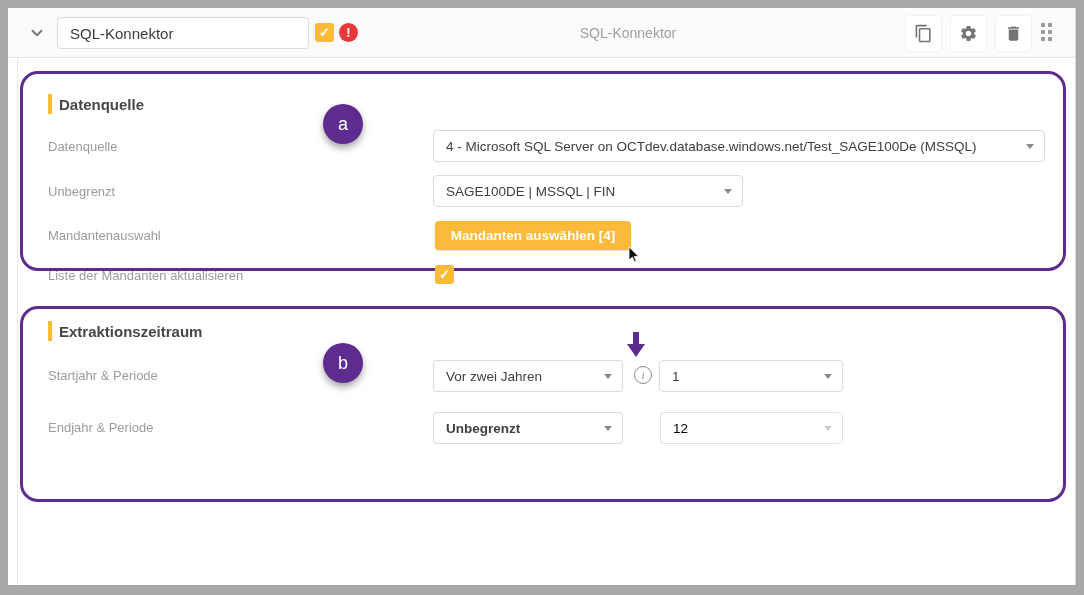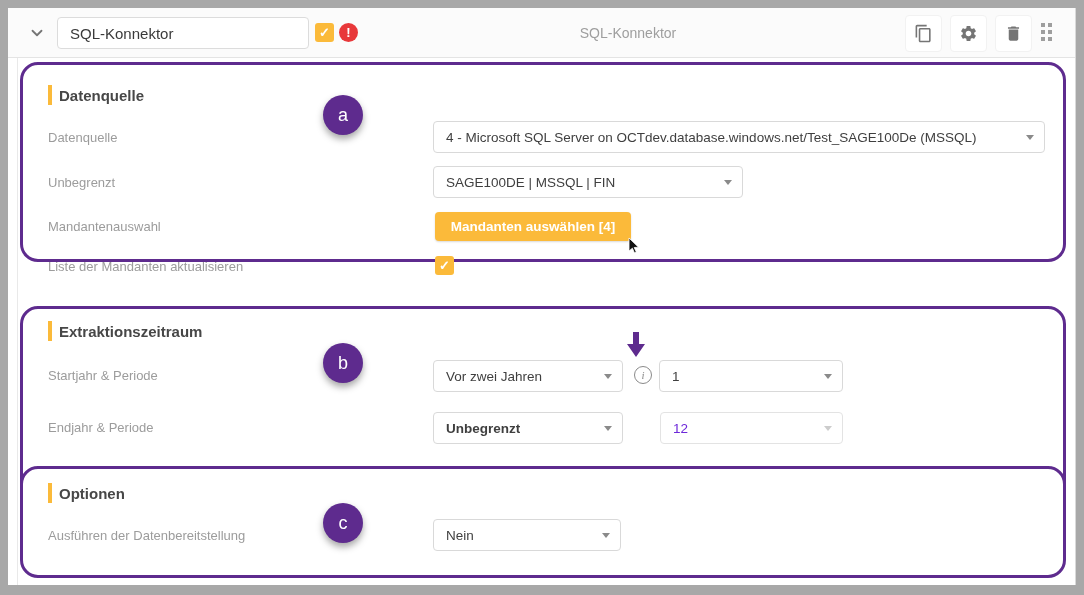--- a/index.html
+++ b/index.html
@@ -16,35 +16,35 @@
   .hdr-error { position:absolute; left:331px; top:15px; width:19px; height:19px; background:#e8383a; border-radius:50%; color:#fff; font-size:13px; font-weight:bold; text-align:center; line-height:19px; }
   .hdr-title { position:absolute; left:350px; top:17px; width:540px; text-align:center; font-size:14px; color:#9e9e9e; }
   .icon-btn { position:absolute; top:7px; width:37px; height:37px; background:#ffffff; border-radius:4px; border:1px solid #f2f2f2; display:flex; align-items:center; justify-content:center; color:#757575; cursor:pointer; }
   .icon-btn svg { width:19px; height:19px; fill:#757575; }
   .btn-copy { left:897px; } .btn-gear { left:942px; } .btn-trash { left:987px; }
   .drag-handle { position:absolute; left:1033px; top:15px; width:14px; height:21px; display:grid; grid-template-columns:4px 4px; grid-template-rows:4px 4px 4px; gap:3px; cursor:grab; }
   .drag-handle i { background:#9e9e9e; }
 
   
   .section { position:absolute; left:12px; width:1046px; border:3px solid #5e2b8e; border-radius:18px; background:#fff; }
-  .sec-a { top:54px; height:200px; }
+  .sec-a { top:63px; height:200px; }
   .sec-b { top:298px; height:196px; }
   .sec-c { top:458px; height:112px; }
   .sec-heading { position:absolute; left:25px; display:flex; align-items:center; gap:7px; }
   .sec-bar { width:4px; height:20px; background:#fbba3a; }
   .sec-title { font-size:15px; font-weight:bold; color:#474747; }
   .badge { position:absolute; width:40px; height:40px; border-radius:50%; background:#5e2b8e; color:#fff; font-size:18px; text-align:center; line-height:40px; box-shadow:0 4px 7px rgba(0,0,0,0.35); }
   .f-label { position:absolute; left:25px; font-size:13px; color:#9c9c9c; }
 
   
   .dd { position:absolute; height:32px; border:1px solid #d9d9d9; border-radius:4px; background:#fff; display:flex; align-items:center; padding:0 39px 0 12px; cursor:pointer; }
   .dd .dd-text { font-size:13.5px; color:#3f3f3f; white-space:nowrap; overflow:hidden; }
   .dd .caret { position:absolute; right:10px; top:13px; width:0; height:0; border-left:4.5px solid transparent; border-right:4.5px solid transparent; border-top:5px solid #8a8a8a; }
   .dd.disabled { border-color:#e3e3e3; cursor:default; }
-  .dd.disabled .dd-text { color:#6d28d9; }
+  .dd.disabled .dd-text { color:#000000; }
   .dd.disabled .caret { border-top-color:#cccccc; }
 
   .amber-btn { position:absolute; height:29px; background:#fbba3a; border:none; border-radius:4px; color:#fff; font-size:13.5px; font-weight:bold; cursor:pointer; box-shadow:0 1px 2px rgba(0,0,0,0.15); font-family:"Liberation Sans", sans-serif; }
   .content-check { position:absolute; width:19px; height:19px; background:#fbba3a; border-radius:3px; color:#fff; font-size:13px; font-weight:bold; text-align:center; line-height:19px; cursor:pointer; }
 
   .info-icon { position:absolute; width:18px; height:18px; border:1.5px solid #8a8a8a; border-radius:50%; color:#8a8a8a; font-size:11px; font-style:italic; font-family:"Liberation Serif", serif; text-align:center; line-height:16px; cursor:pointer; }
   .purple-arrow { position:absolute; width:18px; height:25px; }
   .cursor-pointer-gfx { position:absolute; width:14px; height:18px; }
 </style>
 </head>
@@ -144,28 +144,15 @@
       <div class="dd" style="left:410px; top:103px; width:190px;font-weight:bold;">
         <span class="dd-text">Unbegrenzt</span>
         <span class="caret"></span>
       </div>
       <div class="dd disabled" style="left:637px; top:103px; width:183px;">
         <span class="dd-text">12</span>
         <span class="caret"></span>
       </div>
     </div>
 
-    <div class="section sec-c">
-      <div class="sec-heading" style="top:14px;">
-        <span class="sec-bar"></span>
-        <span class="sec-title">Optionen</span>
-      </div>
-      <div class="badge" style="left:300px; top:34px;">c</div>
-
-      <div class="f-label" style="top:59px;">Ausführen der Datenbereitstellung</div>
-      <div class="dd" style="left:410px; top:50px; width:188px;">
-        <span class="dd-text">Nein</span>
-        <span class="caret"></span>
-      </div>
-    </div>
 
   </div>
 </div>
 
 </body></html>

